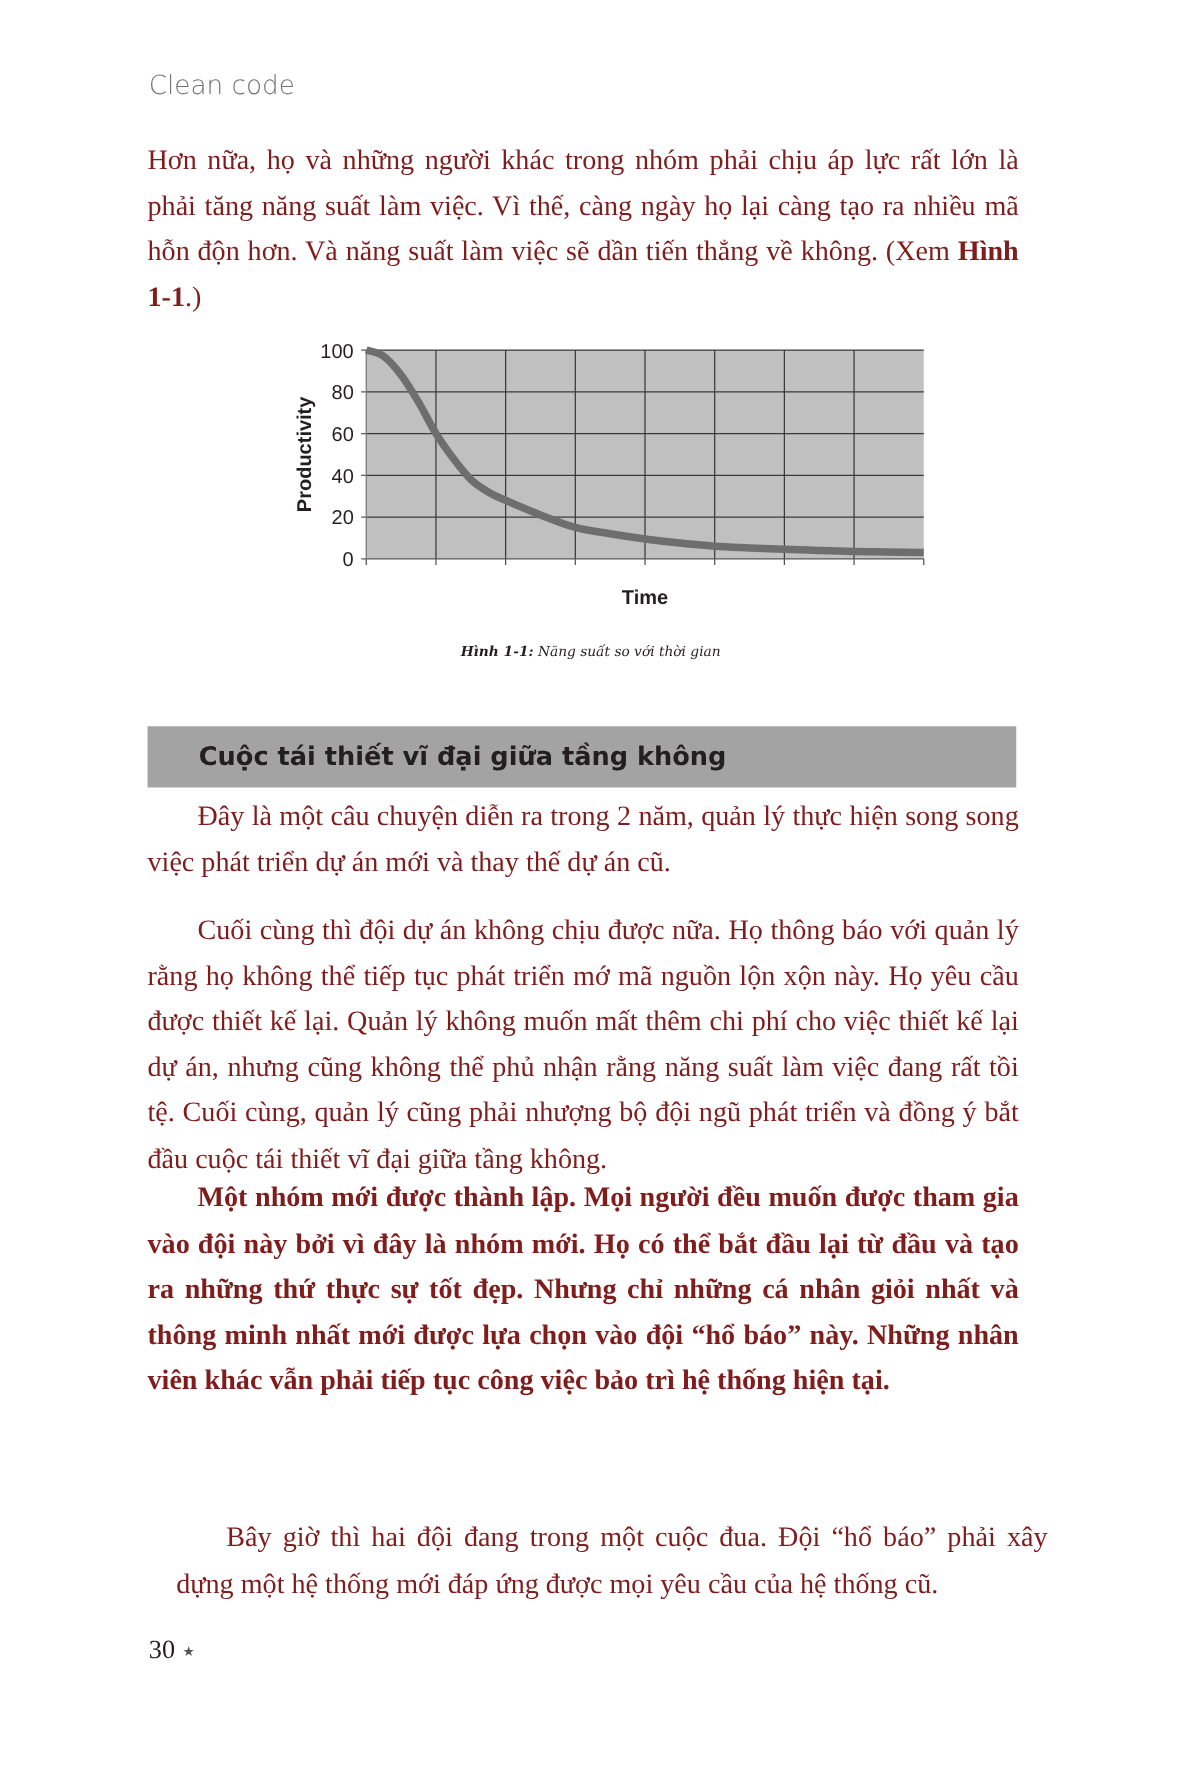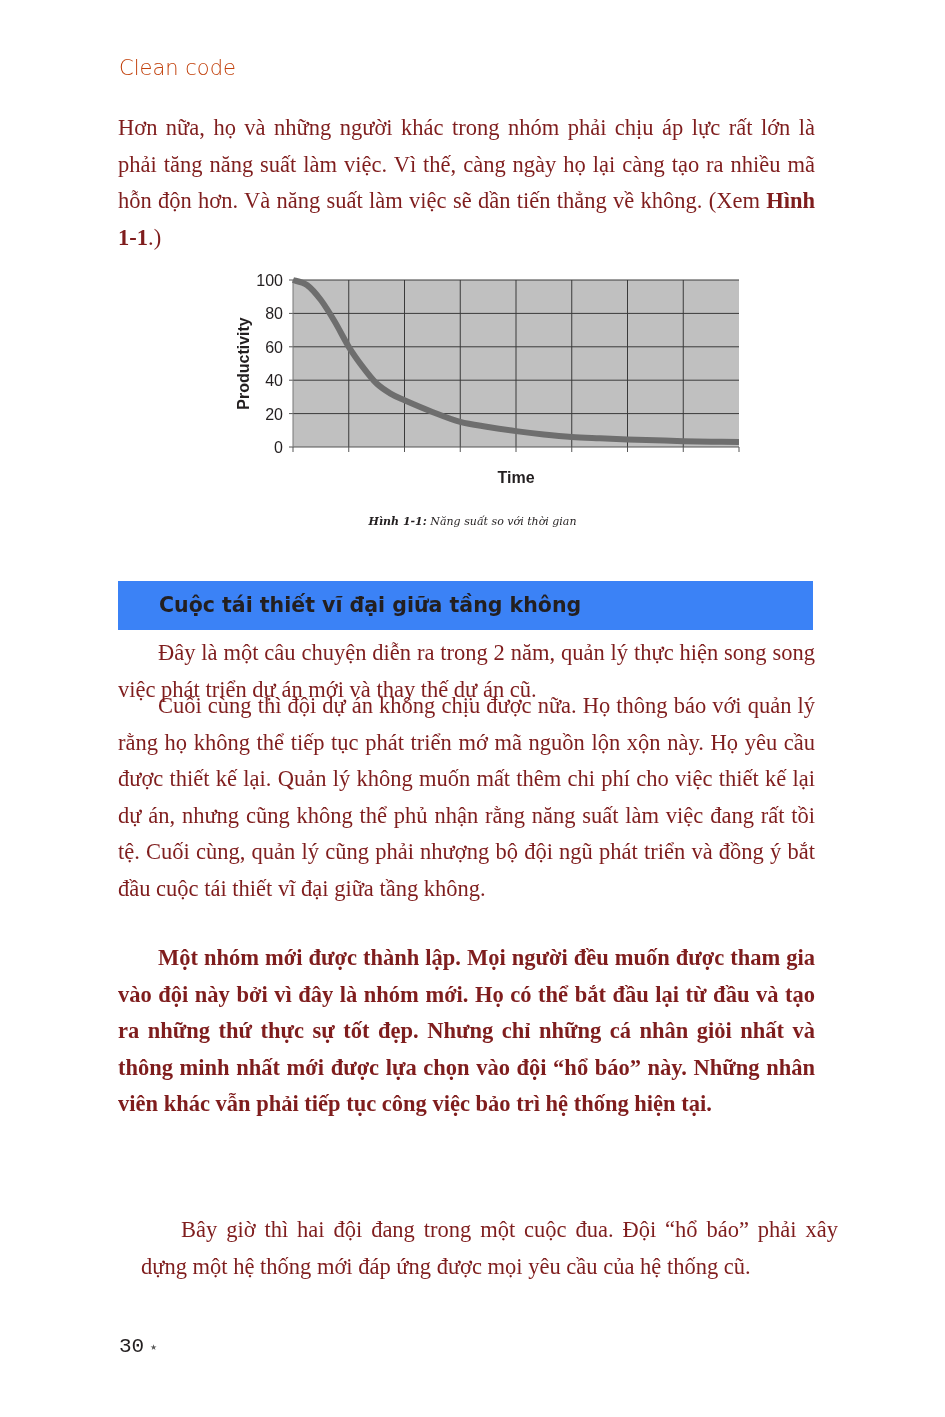--- a/index.html
+++ b/index.html
@@ -1,47 +1,47 @@
 <!DOCTYPE html>
 <html><head>
   <meta charset="utf-8">
   <style>
     html, body { margin: 0; padding: 0; background: #ffffff; }
     body { width: 945px; height: 1417px; position: relative; overflow: hidden; color: #231f20; }
     .running-head {
       position: absolute; left: 119px; top: 56px;
       font-family: "DejaVu Sans", sans-serif; font-size: 21px; font-weight: 300;
-      letter-spacing: 0px; color: #c2410c;
+      letter-spacing: 0px; color: #737373;
     }
     .body-text {
       font-family: "Liberation Serif", serif; font-size: 22.5px; line-height: 36.5px;
       text-align: justify; color: #7f1d1d; margin: 0;
     }
     .para1 { position: absolute; left: 118px; top: 110px; width: 697px; }
     .para1 b { font-weight: bold; }
     .indent { text-indent: 40px; }
     .chart-wrap { position: absolute; left: 225px; top: 265px; width: 530px; height: 230px; }
     .caption {
       position: absolute; left: 0; right: 0; top: 515px; text-align: center;
       font-family: "DejaVu Serif", serif; font-style: italic; font-size: 11px; color: #231f20;
     }
     .caption b { font-weight: bold; }
     .section-header {
       position: absolute; left: 118px; top: 581px; width: 695px; height: 49px;
-      background: #3b82f6; box-sizing: border-box; padding-left: 41px;
+      background: #a3a3a3; box-sizing: border-box; padding-left: 41px;
       font-family: "DejaVu Sans", sans-serif; font-size: 20.5px; font-weight: bold;
       line-height: 49px; color: #231f20;
     }
     .para2 { position: absolute; left: 118px; top: 635px; width: 697px; }
-    .para3 { position: absolute; left: 118px; top: 688px; width: 697px; }
+    .para3 { position: absolute; left: 118px; top: 726px; width: 697px; }
     .para4 { position: absolute; left: 118px; top: 940px; width: 697px; font-weight: bold; }
     .para5 { position: absolute; left: 118px; top: 1212px; width: 697px; margin-left: 23px; }
     .folio {
-      position: absolute; left: 119px; top: 1335px;
-      font-family: Liberation Mono, monospace; font-size: 21px; font-weight: 300; color: #231f20;
+      position: absolute; left: 119px; top: 1307px;
+      font-family: Liberation Serif, serif; font-size: 21px; font-weight: 300; color: #231f20;
     }
     .folio .star { font-size: 11px; color: #555; margin-left: 6px; vertical-align: middle; }
   </style>
 </head>
 <body>
 
 <div class="running-head">Clean code</div>
 
 <p class="body-text para1"><span>Hơn nữa, họ và những người khác trong nhóm phải chịu áp lực rất lớn là phải tăng năng suất làm việc. Vì thế, càng ngày họ lại càng tạo ra nhiều mã hỗn độn hơn. Và năng suất làm việc sẽ dần tiến thẳng về không. (Xem </span><b>Hình 1-1</b><span>.)</span></p>
 

